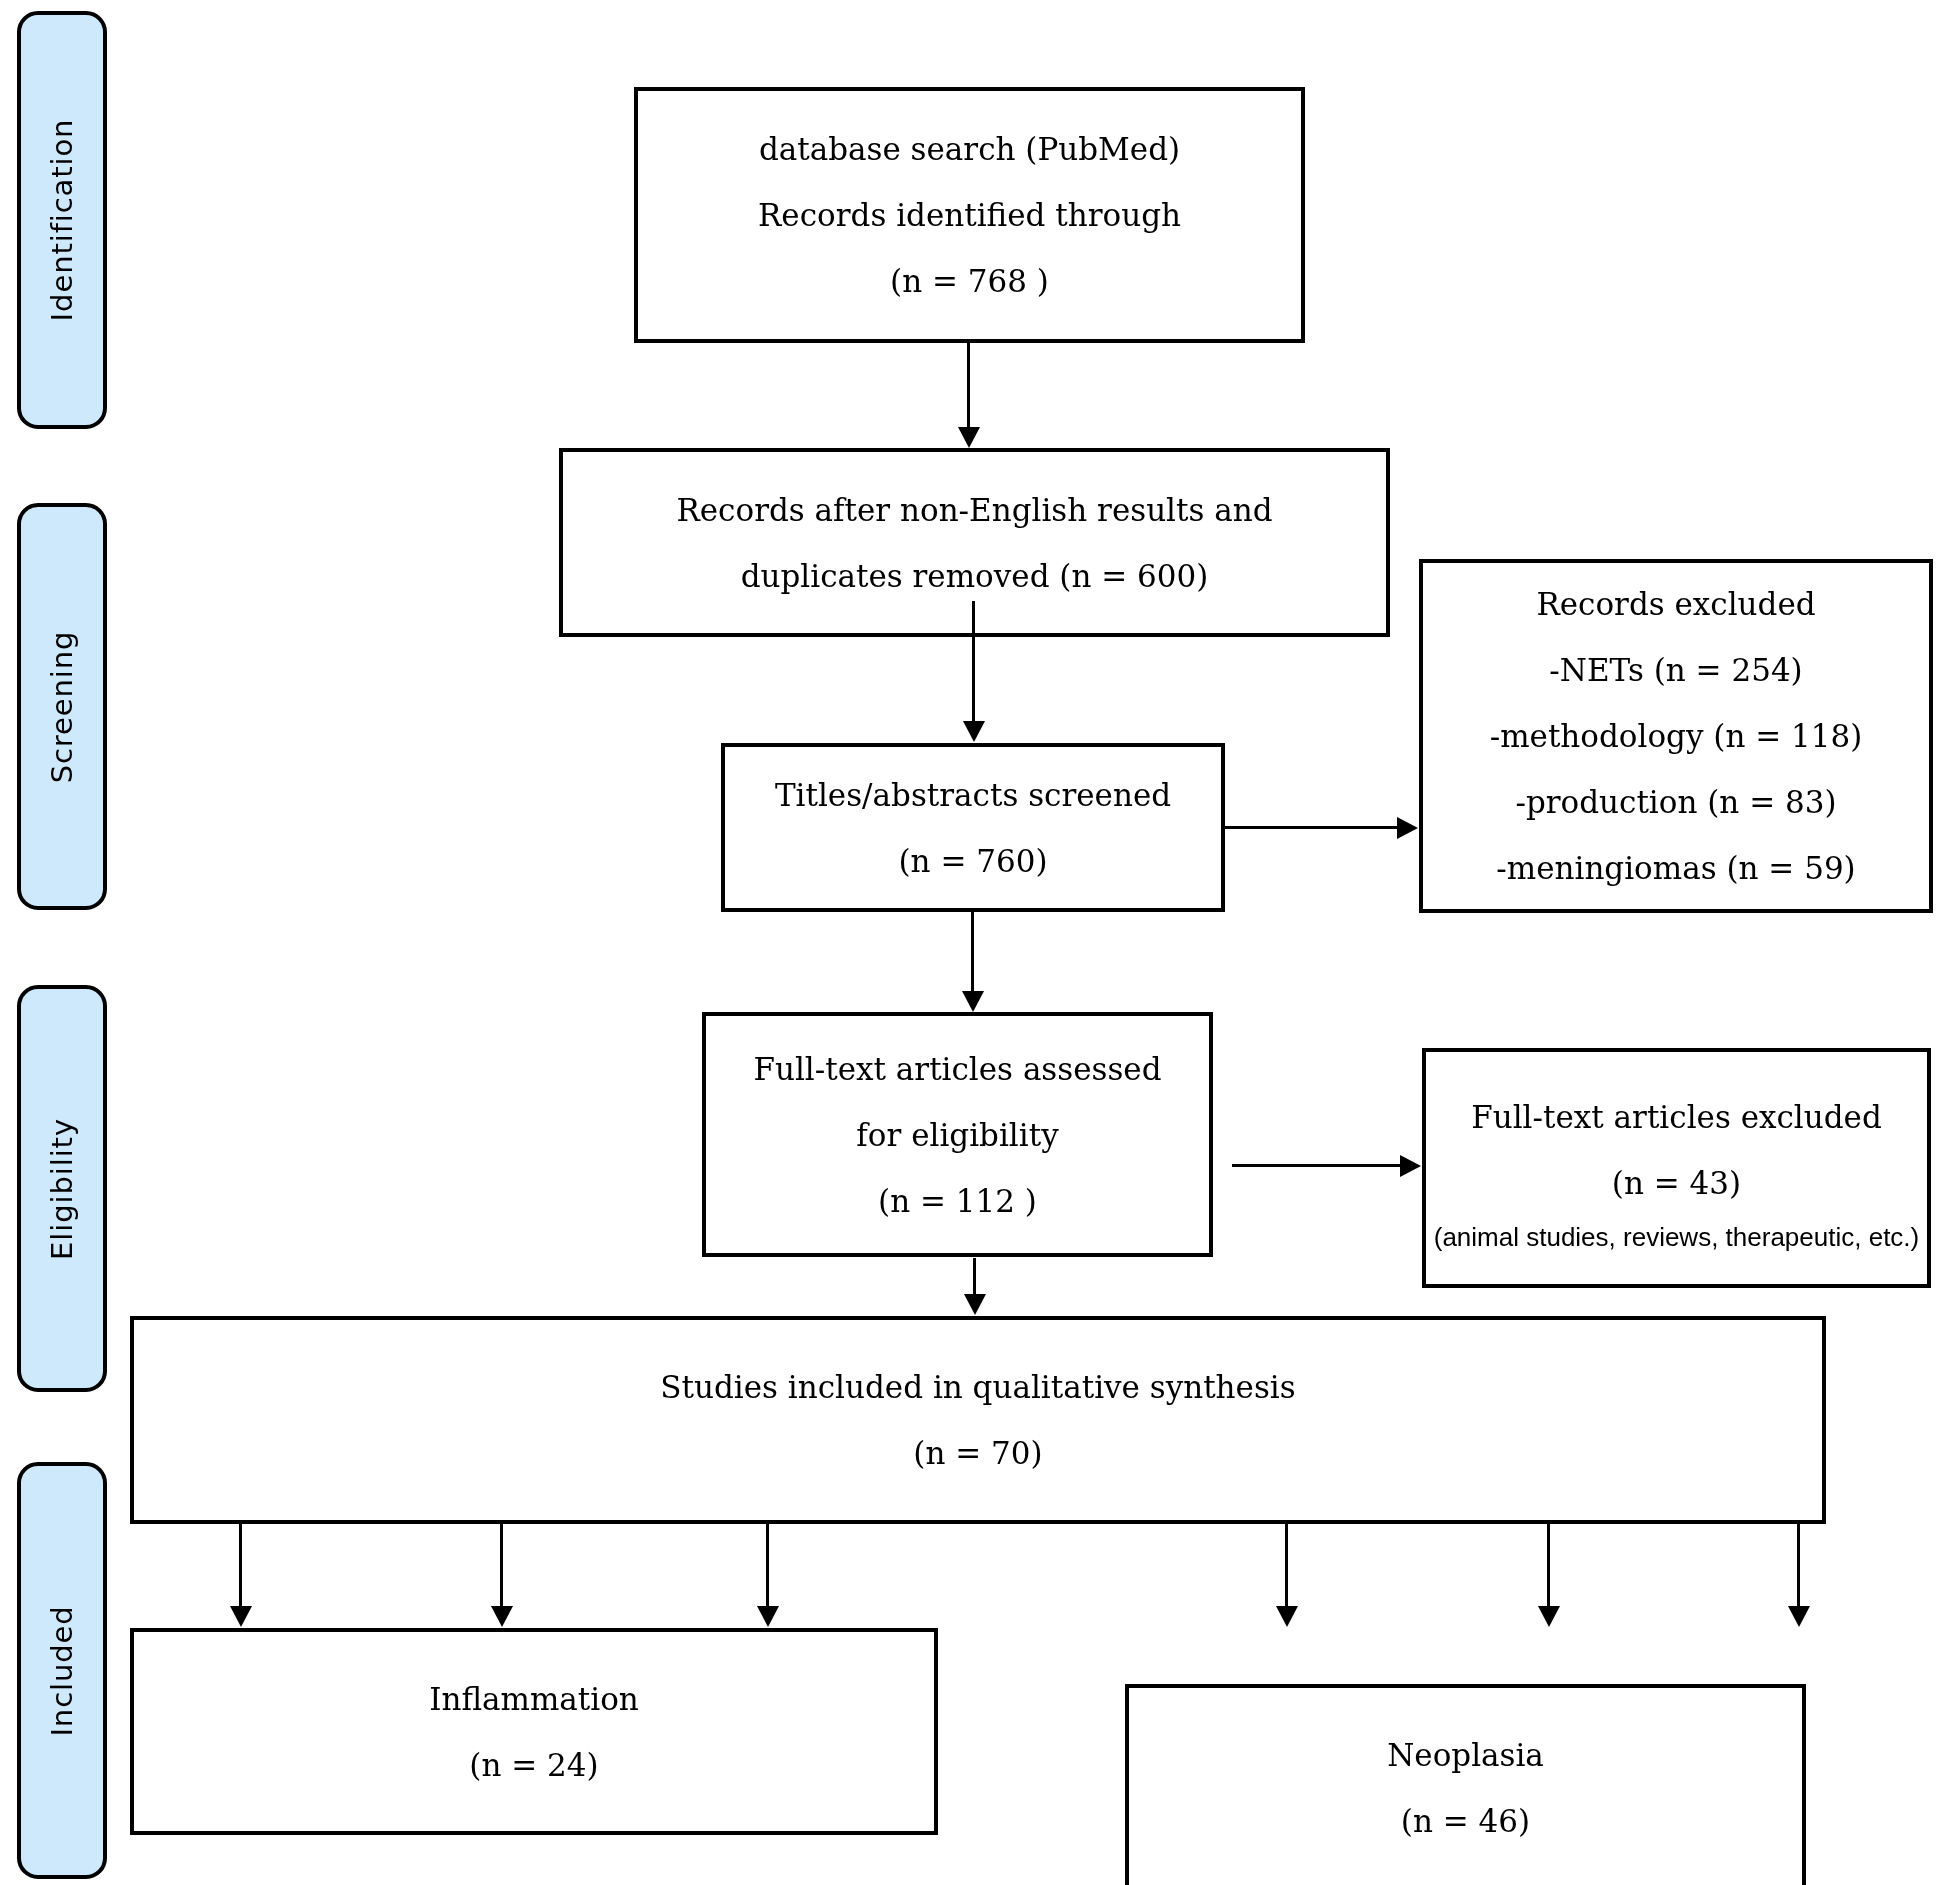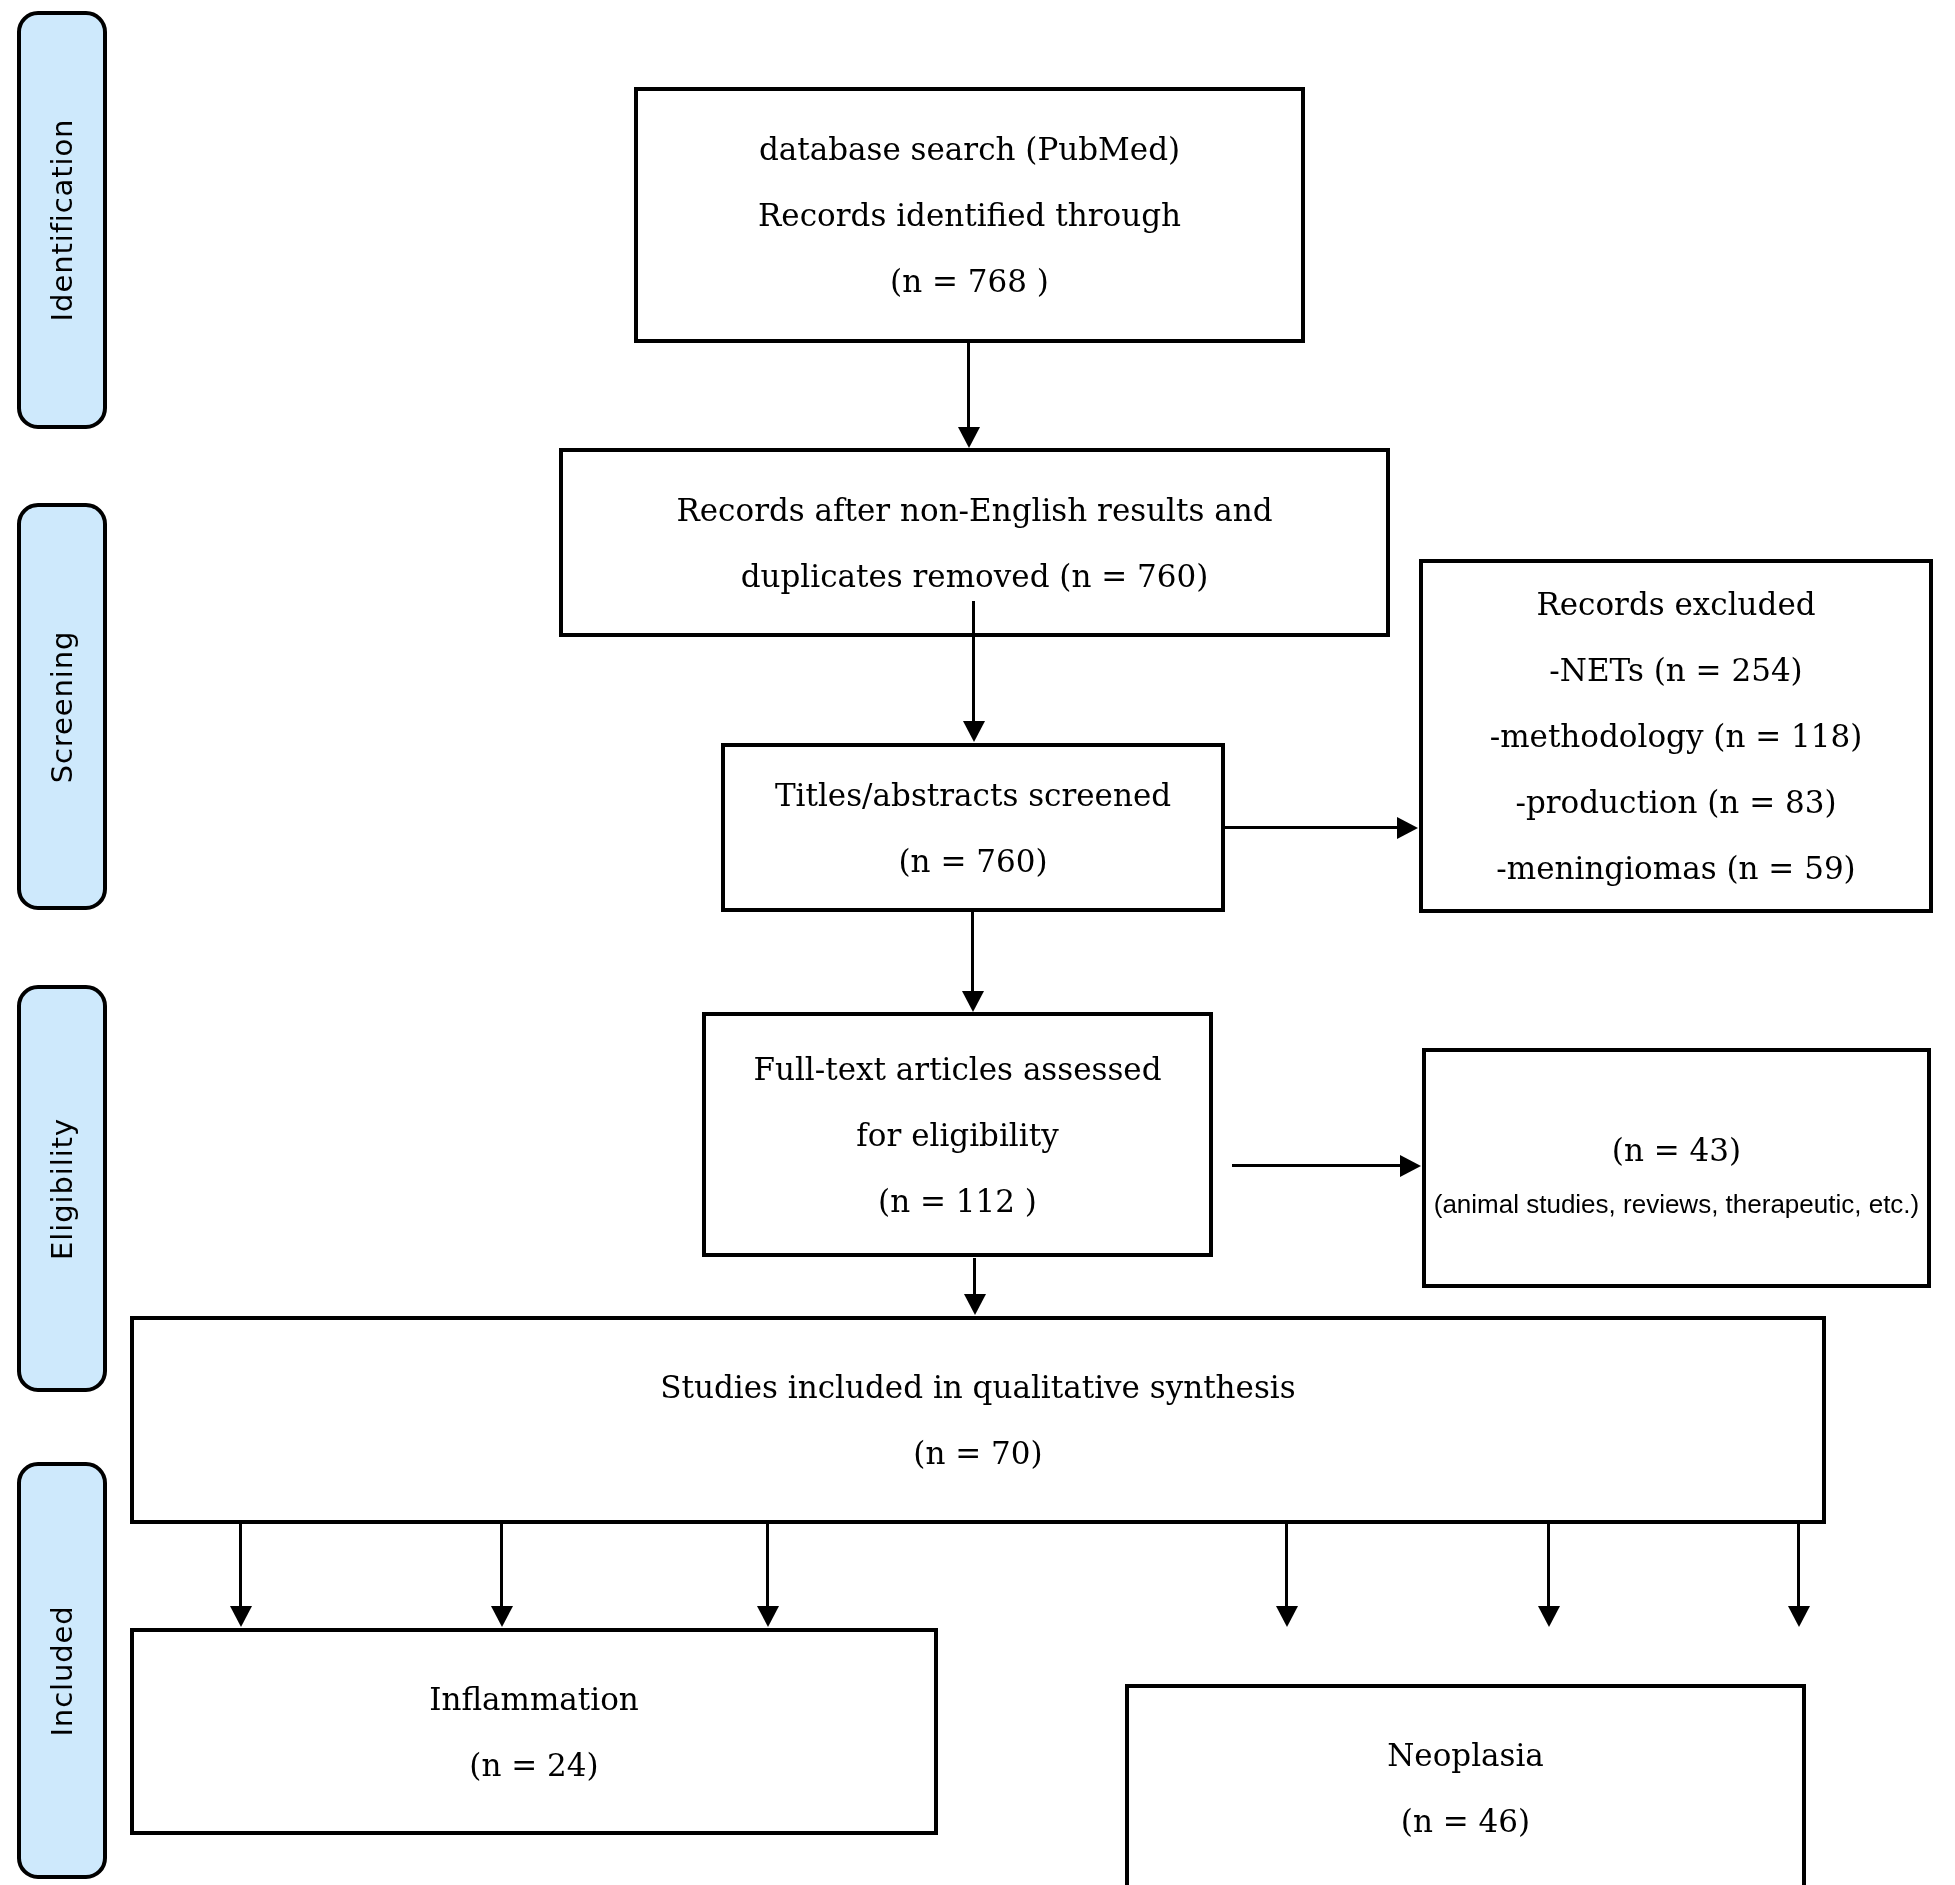--- a/index.html
+++ b/index.html
@@ -90,21 +90,21 @@
   <div class="box" style="left:634px;top:87px;width:671px;height:256px;">
     <div class="line">database search (PubMed)</div>
     <div class="line">Records identified through</div>
     <div class="line">(n = 768 )</div>
   </div>
 
   <div class="av" style="left:967px;top:343px;height:85px;"></div>
 
   <div class="box" style="left:559px;top:448px;width:831px;height:189px;">
     <div class="line">Records after non-English results and</div>
-    <div class="line">duplicates removed (n = 760)</div>
+    <div class="line">duplicates removed (n = 600)</div>
   </div>
 
   <div class="av" style="left:972px;top:601px;height:121px;"></div>
 
   <div class="box" style="left:721px;top:743px;width:504px;height:169px;text-align:center;">
     <div class="line">Titles/abstracts screened</div>
     <div class="line">(n = 760)</div>
   </div>
 
   <div class="box" style="left:1419px;top:559px;width:514px;height:354px;">
@@ -119,20 +119,21 @@
 
   <div class="av" style="left:971px;top:912px;height:80px;"></div>
 
   <div class="box" style="left:702px;top:1012px;width:511px;height:245px;">
     <div class="line">Full-text articles assessed</div>
     <div class="line">for eligibility</div>
     <div class="line">(n = 112 )</div>
   </div>
 
   <div class="box" style="left:1422px;top:1048px;width:509px;height:240px;">
+    <div class="line">Full-text articles excluded</div>
     <div class="line">(n = 43)</div>
     <div class="note">(animal studies, reviews, therapeutic, etc.)</div>
   </div>
 
   <div class="ah" style="left:1232px;top:1164px;width:169px;"></div>
 
   <div class="av" style="left:973px;top:1258px;height:37px;"></div>
 
   <div class="box" style="left:130px;top:1316px;width:1696px;height:208px;">
     <div class="line">Studies included in qualitative synthesis</div>

